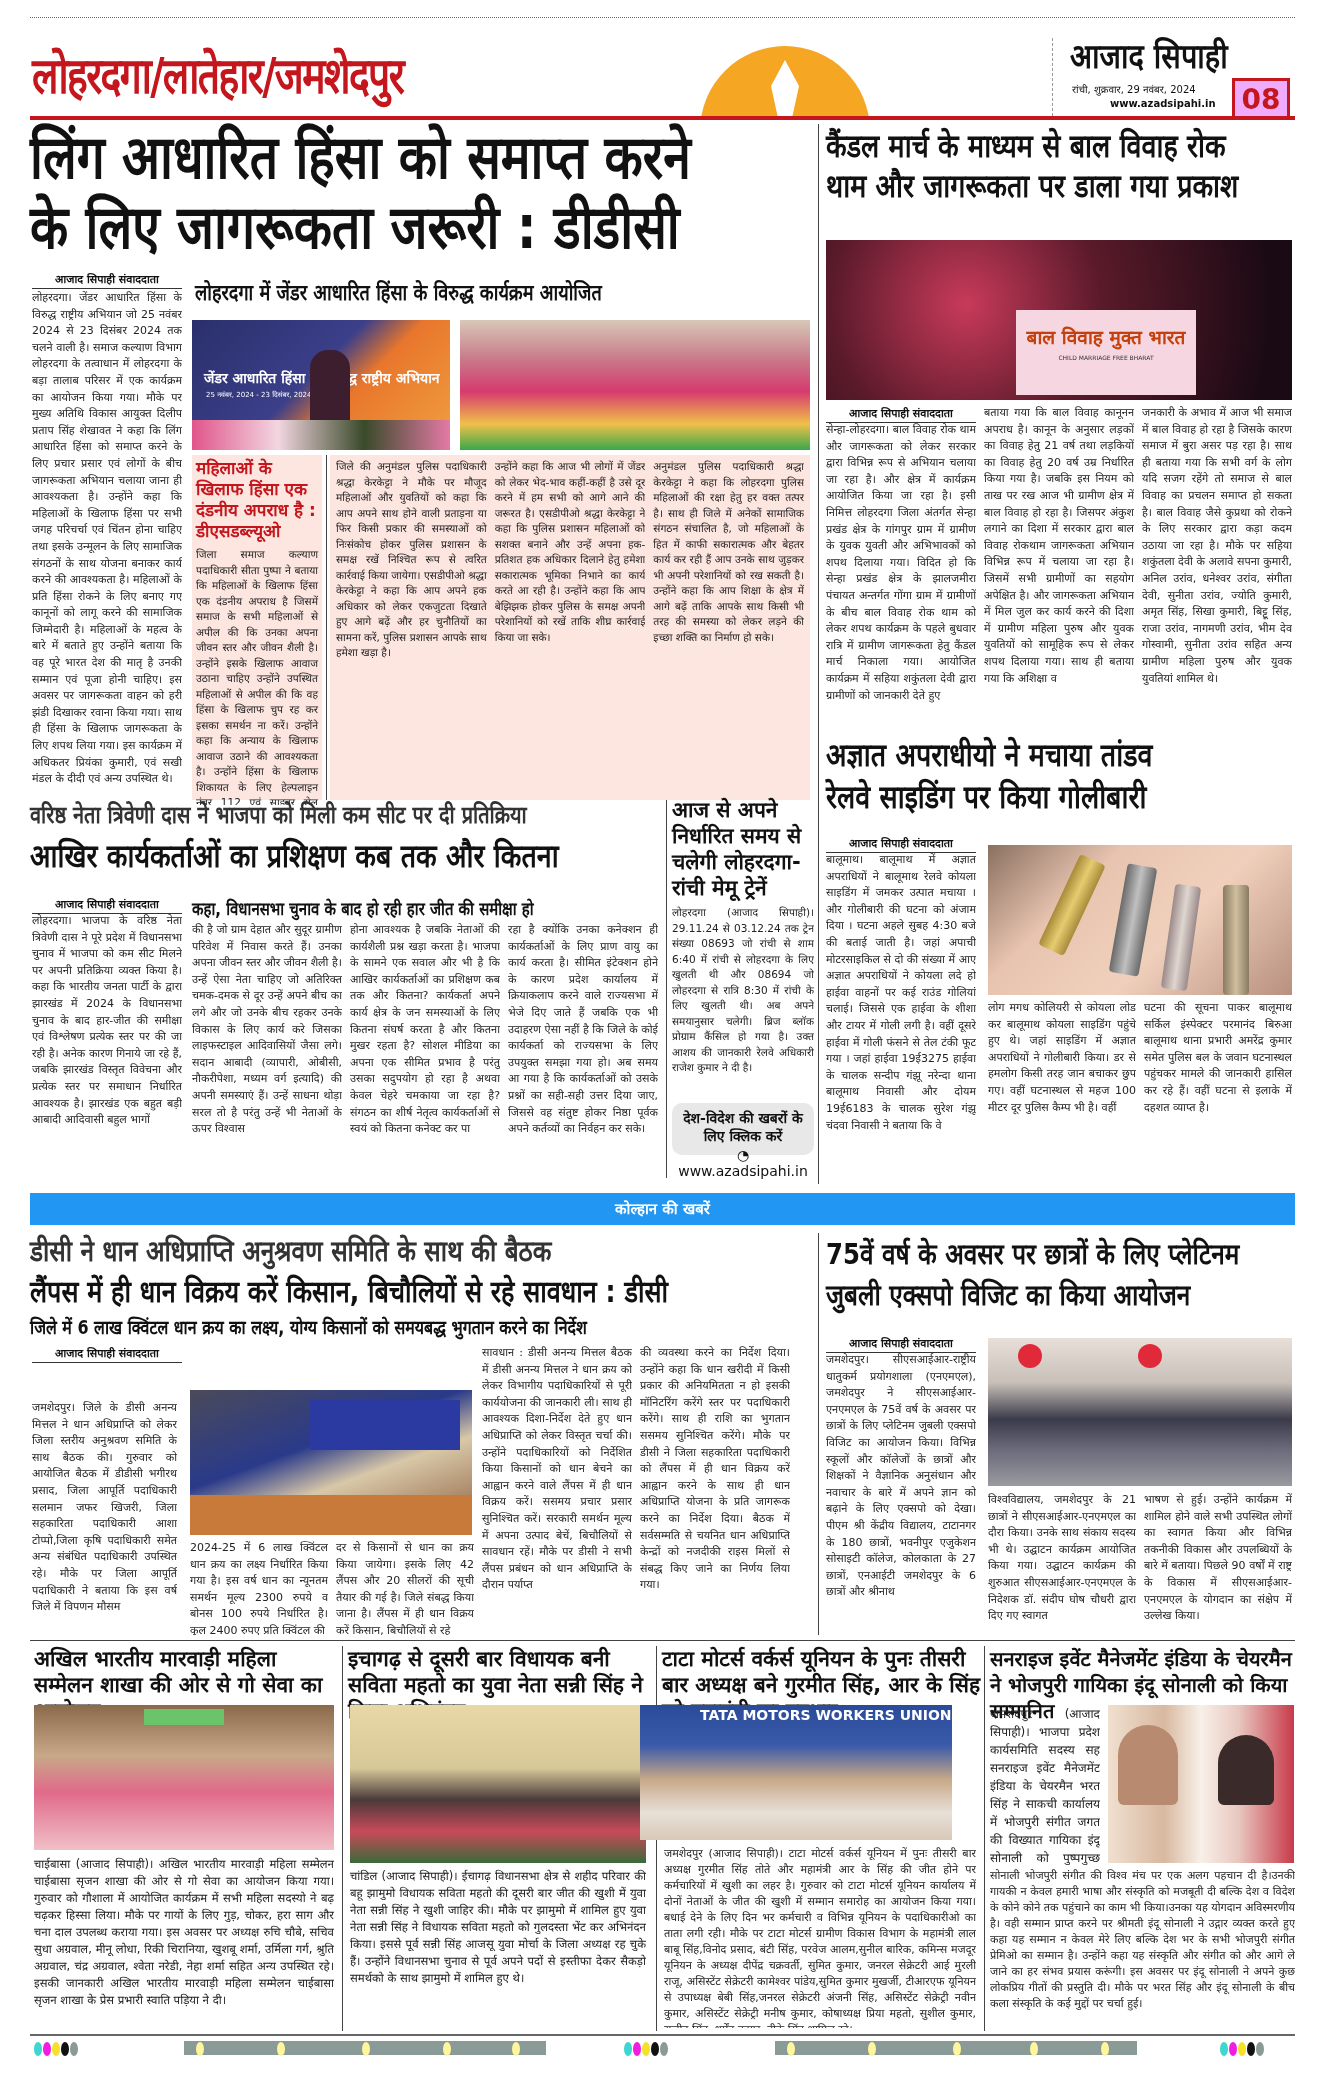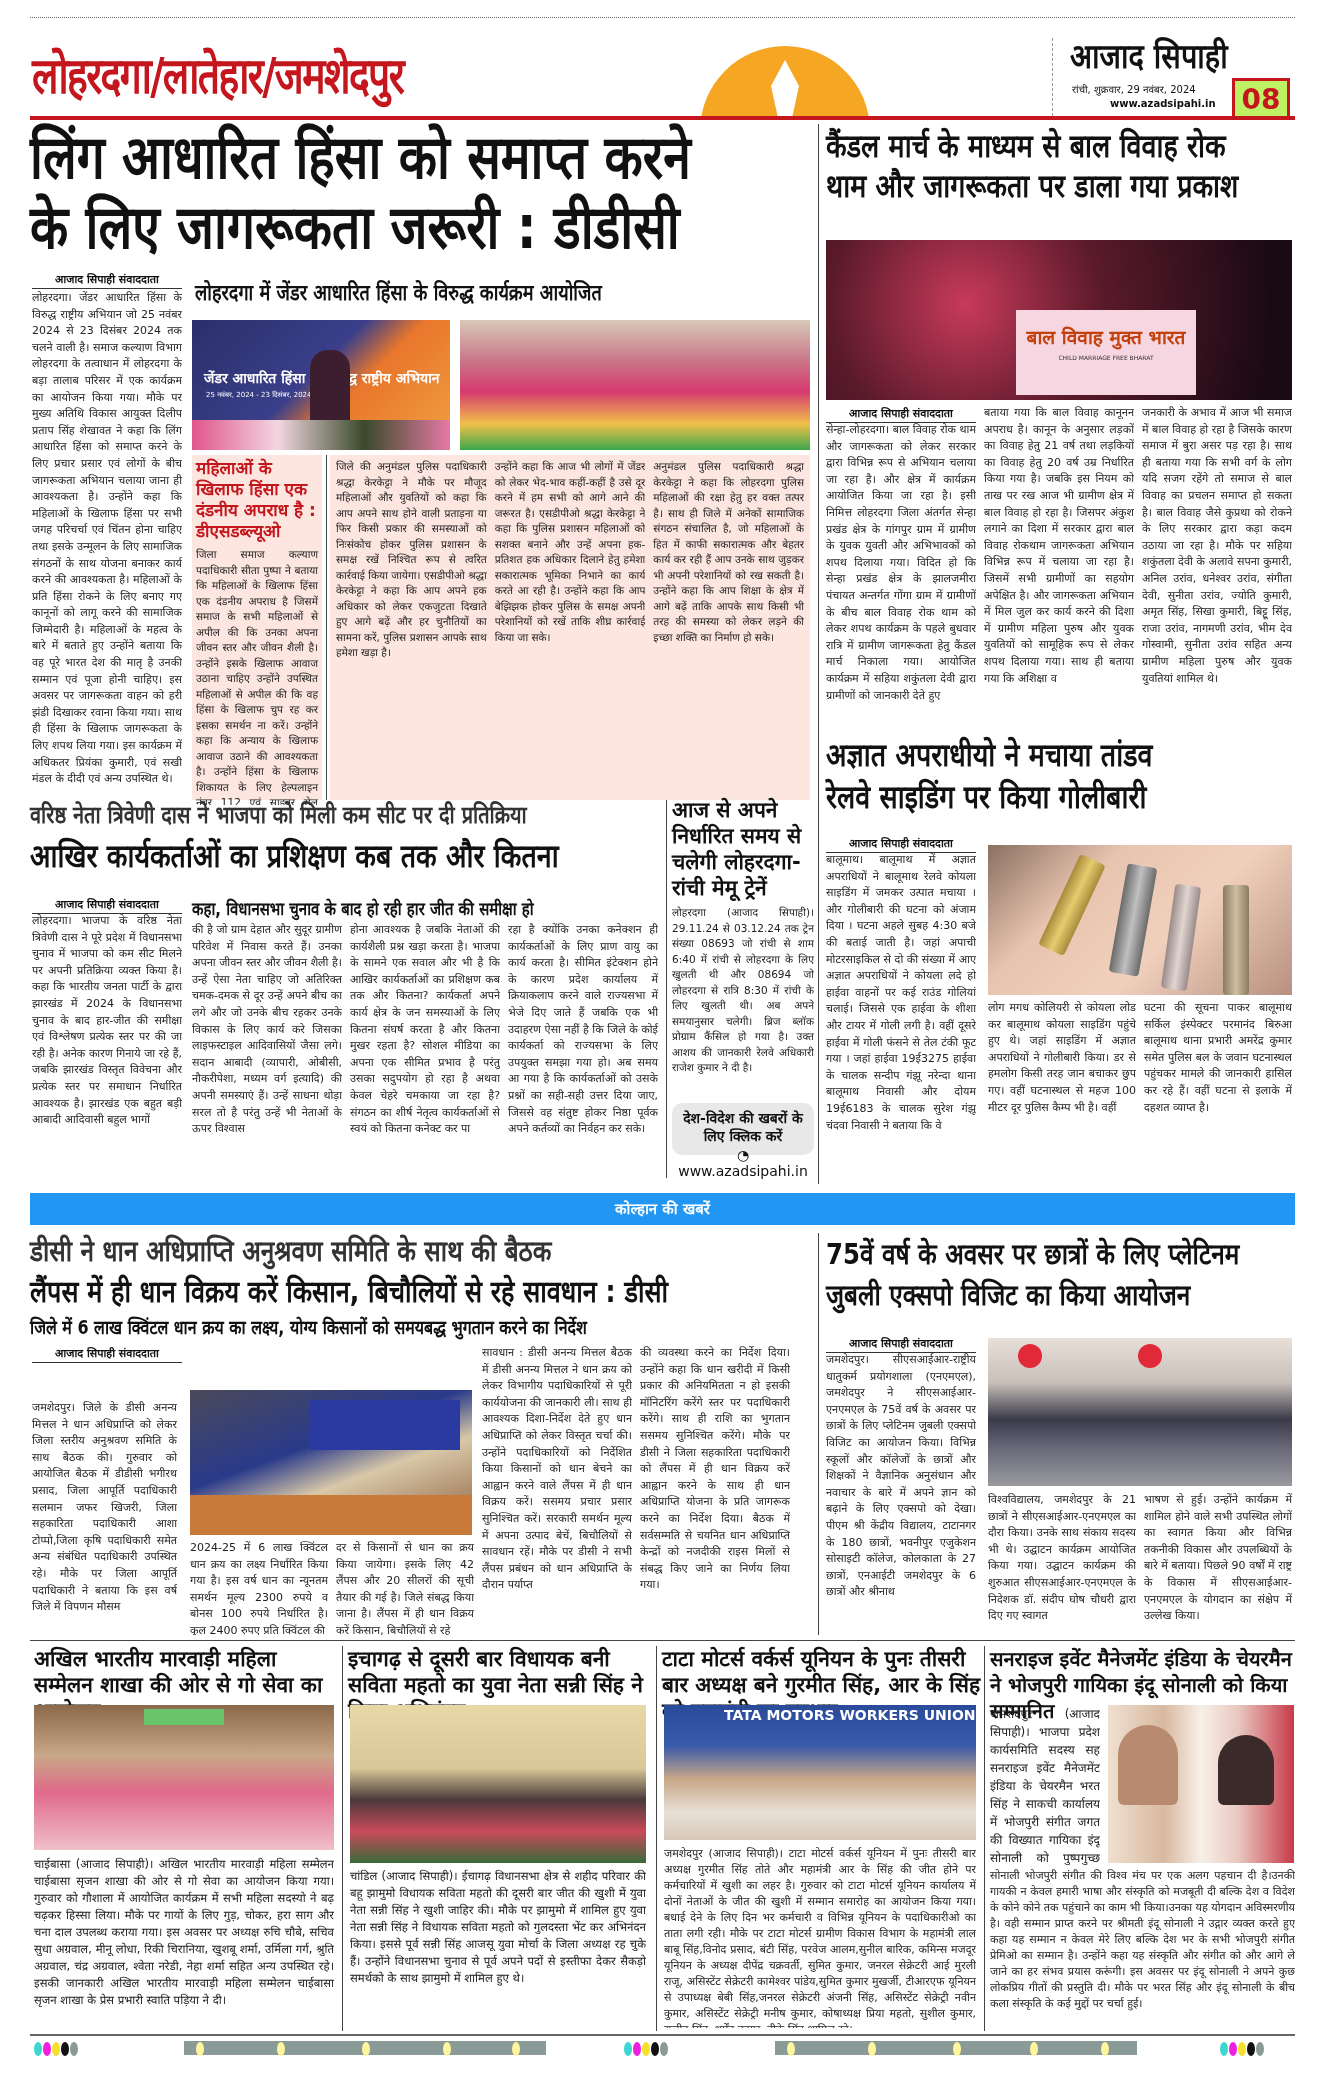--- a/index.html
+++ b/index.html
@@ -7,21 +7,21 @@
   .abs { position: absolute; }
   .dotline { left: 30px; right: 30px; top: 17px; height: 0; border-top: 1px dotted #666; }
   .masthead-section { left: 32px; top: 40px; font-family: "DejaVu Sans", sans-serif; font-weight: bold; font-size: 50px; color: #c4161c; letter-spacing: -2px; transform: scaleX(0.78); transform-origin: left; white-space: nowrap; }
   .logo-sun { left: 700px; top: 46px; width: 170px; height: 72px; overflow: hidden; }
   .logo-sun .disc { width: 170px; height: 170px; border-radius: 50%; background: #f5a623; }
   .logo-sun .nib { position: absolute; left: 71px; top: 14px; width: 28px; height: 58px; background: #fff; clip-path: polygon(50% 0, 100% 45%, 75% 100%, 25% 100%, 0 45%); }
   .vsep { left: 1052px; top: 38px; height: 78px; border-left: 1px dashed #999; }
   .paper-name { left: 1070px; top: 32px; font-weight: bold; font-size: 34px; transform: scaleX(0.85); transform-origin: left; white-space: nowrap; }
   .paper-date { left: 1072px; top: 82px; font-size: 10px; white-space: nowrap; }
   .paper-url { left: 1110px; top: 98px; font-size: 10px; font-weight: bold; }
-  .page-no { left: 1232px; top: 78px; width: 58px; height: 40px; border: 3px solid #c4161c; border-bottom: none; background: #bef264; color: #c4161c; font-weight: bold; font-size: 28px; text-align: center; line-height: 38px; }
+  .page-no { left: 1232px; top: 78px; width: 58px; height: 40px; border: 3px solid #c4161c; border-bottom: none; background: #f0abfc; color: #c4161c; font-weight: bold; font-size: 28px; text-align: center; line-height: 38px; }
   .redrule { left: 30px; right: 30px; top: 116px; height: 4px; background: #c4161c; }
   .hl { font-weight: bold; white-space: nowrap; transform-origin: left; }
   .byline { font-size: 11px; font-weight: bold; border-bottom: 1px solid #333; padding-bottom: 2px; text-align: center; }
   .body { font-size: 11px; line-height: 16.6px; text-align: justify; color: #222; overflow: hidden; }
   .colsep { border-left: 1px solid #444; }
   .photo { overflow: hidden; }
   .pinkbox { background: #fde6e0; }
   .hl-red { color: #c4161c; }
   .banner { left: 30px; right: 30px; top: 1193px; height: 32px; background: #2196f3; color: #fff; text-align: center; font-weight: bold; font-size: 15px; line-height: 32px; }
   .grey-hl { color: #333; }
@@ -154,21 +154,21 @@
 </div>
 <div class="abs body" style="left:34px;top:1856px;width:300px;height:170px;font-size:11.5px;line-height:17px;">चाईबासा (आजाद सिपाही)। अखिल भारतीय मारवाड़ी महिला सम्मेलन चाईबासा सृजन शाखा की ओर से गो सेवा का आयोजन किया गया। गुरुवार को गौशाला में आयोजित कार्यक्रम में सभी महिला सदस्यो ने बढ़ चढ़कर हिस्सा लिया। मौके पर गायों के लिए गुड़, चोकर, हरा साग और चना दाल उपलब्ध कराया गया। इस अवसर पर अध्यक्ष रुचि चौबे, सचिव सुधा अग्रवाल, मीनू लोधा, रिकी चिरानिया, खुशबू शर्मा, उर्मिला गर्ग, श्रुति अग्रवाल, चंद्र अग्रवाल, श्वेता नरेडी, नेहा शर्मा सहित अन्य उपस्थित रहे। इसकी जानकारी अखिल भारतीय मारवाड़ी महिला सम्मेलन चाईबासा सृजन शाखा के प्रेस प्रभारी स्वाति पड़िया ने दी।</div>
 <div class="abs colsep" style="left:342px;top:1646px;height:385px;"></div>
 
 <div class="abs" style="left:348px;top:1646px;width:300px;font-weight:bold;font-size:21px;line-height:26px;">इचागढ़ से दूसरी बार विधायक बनी सविता महतो का युवा नेता सन्नी सिंह ने किया अभिनंदन</div>
 <div class="abs photo" style="left:350px;top:1705px;width:296px;height:158px;background:linear-gradient(180deg,#e8d8a8 0%,#d8c898 40%,#4a3a3a 60%,#c84a5a 80%,#3a6a3a 100%);"></div>
 <div class="abs body" style="left:350px;top:1868px;width:296px;height:160px;font-size:11.5px;line-height:17px;">चांडिल (आजाद सिपाही)। ईचागढ़ विधानसभा क्षेत्र से शहीद परिवार की बहू झामुमो विधायक सविता महतो की दूसरी बार जीत की खुशी में युवा नेता सन्नी सिंह ने खुशी जाहिर की। मौके पर झामुमो में शामिल हुए युवा नेता सन्नी सिंह ने विधायक सविता महतो को गुलदस्ता भेंट कर अभिनंदन किया। इससे पूर्व सन्नी सिंह आजसू युवा मोर्चा के जिला अध्यक्ष रह चुके हैं। उन्होंने विधानसभा चुनाव से पूर्व अपने पदों से इस्तीफा देकर सैकड़ो समर्थको के साथ झामुमो में शामिल हुए थे।</div>
 <div class="abs colsep" style="left:656px;top:1646px;height:385px;"></div>
 
 <div class="abs" style="left:662px;top:1646px;width:320px;font-weight:bold;font-size:21px;line-height:26px;">टाटा मोटर्स वर्कर्स यूनियन के पुनः तीसरी बार अध्यक्ष बने गुरमीत सिंह, आर के सिंह को महामंत्री का पदभार</div>
-<div class="abs photo" style="left:664px;top:1705px;width:312px;height:135px;background:linear-gradient(180deg,#2a4a9a 0%,#3a5aaa 30%,#c8a888 55%,#e8e0d8 80%,#d8c8b8 100%);">
+<div class="abs photo" style="left:640px;top:1705px;width:312px;height:135px;background:linear-gradient(180deg,#2a4a9a 0%,#3a5aaa 30%,#c8a888 55%,#e8e0d8 80%,#d8c8b8 100%);">
   <div style="position:absolute;left:60px;top:2px;color:#fff;font-weight:bold;font-size:14px;">TATA MOTORS WORKERS UNION</div>
 </div>
 <div class="abs body" style="left:664px;top:1846px;width:312px;height:182px;font-size:11px;line-height:16px;">जमशेदपुर (आजाद सिपाही)। टाटा मोटर्स वर्कर्स यूनियन में पुनः तीसरी बार अध्यक्ष गुरमीत सिंह तोते और महामंत्री आर के सिंह की जीत होने पर कर्मचारियों में खुशी का लहर है। गुरुवार को टाटा मोटर्स यूनियन कार्यालय में दोनों नेताओं के जीत की खुशी में सम्मान समारोह का आयोजन किया गया। बधाई देने के लिए दिन भर कर्मचारी व विभिन्न यूनियन के पदाधिकारीओ का ताता लगी रही। मौके पर टाटा मोटर्स ग्रामीण विकास विभाग के महामंत्री लाल बाबू सिंह,विनोद प्रसाद, बंटी सिंह, परवेज आलम,सुनील बारिक, कमिन्स मजदूर यूनियन के अध्यक्ष दीपेंद्र चक्रवर्ती, सुमित कुमार, जनरल सेक्रेटरी आई मुरली राजू, असिस्टेंट सेक्रेटरी कामेश्वर पांडेय,सुमित कुमार मुखर्जी, टीआरएफ यूनियन से उपाध्यक्ष बेबी सिंह,जनरल सेक्रेटरी अंजनी सिंह, असिस्टेंट सेक्रेट्री नवीन कुमार, असिस्टेंट सेक्रेट्री मनीष कुमार, कोषाध्यक्ष प्रिया महतो, सुशील कुमार, राजीव सिंह, धर्मेंद्र कुमार, डीके सिंह शामिल रहे।</div>
 <div class="abs colsep" style="left:984px;top:1646px;height:385px;"></div>
 
 <div class="abs" style="left:990px;top:1646px;width:305px;font-weight:bold;font-size:20px;line-height:26px;">सनराइज इवेंट मैनेजमेंट इंडिया के चेयरमैन ने भोजपुरी गायिका इंदू सोनाली को किया सम्मानित</div>
 <div class="abs body" style="left:990px;top:1705px;width:110px;height:160px;font-size:12px;line-height:18px;">जमशेदपुर (आजाद सिपाही)। भाजपा प्रदेश कार्यसमिति सदस्य सह सनराइज इवेंट मैनेजमेंट इंडिया के चेयरमैन भरत सिंह ने साकची कार्यालय में भोजपुरी संगीत जगत की विख्यात गायिका इंदू सोनाली को पुष्पगुच्छ भेंटकर सम्मानित किया। मौके पर उन्होंने कहा इंदू</div>
 <div class="abs photo" style="left:1108px;top:1705px;width:186px;height:158px;background:linear-gradient(90deg,#f0e0d0 0%,#d8b8a0 30%,#f8f0e8 50%,#e8c8c0 70%,#c83a4a 100%);">
   <div style="position:absolute;left:10px;top:20px;width:60px;height:80px;border-radius:30px 30px 6px 6px;background:#b88a70;"></div>
   <div style="position:absolute;left:110px;top:30px;width:56px;height:70px;border-radius:28px 28px 6px 6px;background:#3a2a2a;"></div>

